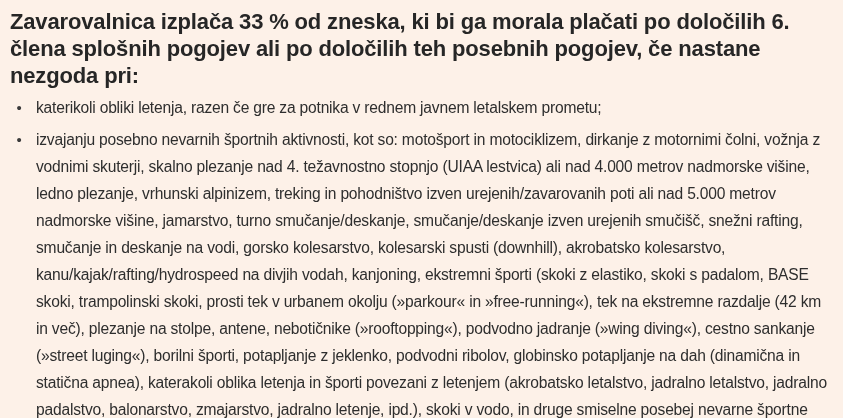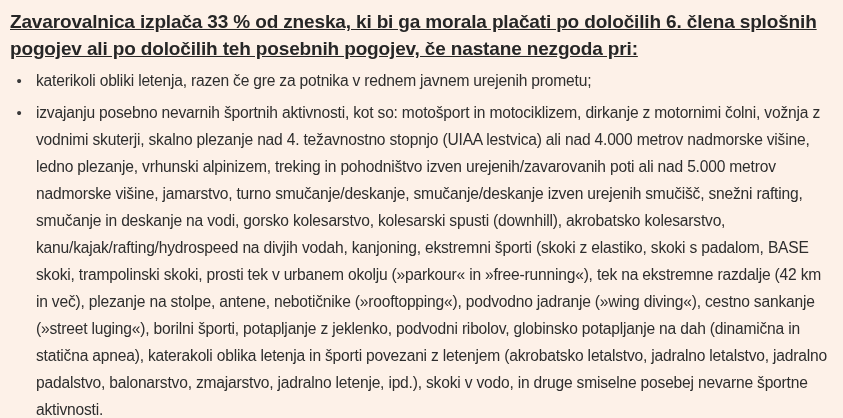--- a/index.html
+++ b/index.html
@@ -15,26 +15,25 @@
       color: #2b2b2b;
     }
     .doc {
       position: relative;
       padding: 8px 10px 0 10px;
       box-sizing: border-box;
       width: 843px;
     }
     .intro {
       font-weight: bold;
-      font-size: 19px;
+      font-size: 22px;
       line-height: 27px;
       margin: 0 0 5px 0;
       letter-spacing: -0.15px;
       color: #262626;
-      text-decoration: underline;
     }
     ul.items {
       list-style: none;
       margin: 0;
       padding: 0;
     }
     ul.items li {
       position: relative;
       padding-left: 26px;
       font-size: 15.6px;
@@ -54,20 +53,20 @@
     }
   </style>
 </head>
 <body>
 
 <div class="doc">
   <p class="intro">Zavarovalnica izplača 33 % od zneska, ki bi ga morala plačati po določilih 6. člena splošnih pogojev ali po določilih teh posebnih pogojev, če nastane nezgoda pri:</p>
   <ul class="items">
     <li>
       <span class="bullet">•</span>
-      <span>katerikoli obliki letenja, razen če gre za potnika v rednem javnem urejenih prometu;</span>
+      <span>katerikoli obliki letenja, razen če gre za potnika v rednem javnem letalskem prometu;</span>
     </li>
     <li>
       <span class="bullet">•</span>
       <span>izvajanju posebno nevarnih športnih aktivnosti, kot so: motošport in motociklizem, dirkanje z motornimi čolni, vožnja z vodnimi skuterji, skalno plezanje nad 4. težavnostno stopnjo (UIAA lestvica) ali nad 4.000 metrov nadmorske višine, ledno plezanje, vrhunski alpinizem, treking in pohodništvo izven urejenih/zavarovanih poti ali nad 5.000 metrov nadmorske višine, jamarstvo, turno smučanje/deskanje, smučanje/deskanje izven urejenih smučišč, snežni rafting, smučanje in deskanje na vodi, gorsko kolesarstvo, kolesarski spusti (downhill), akrobatsko kolesarstvo, kanu/kajak/rafting/hydrospeed na divjih vodah, kanjoning, ekstremni športi (skoki z elastiko, skoki s padalom, BASE skoki, trampolinski skoki, prosti tek v urbanem okolju (»parkour« in »free-running«), tek na ekstremne razdalje (42 km in več), plezanje na stolpe, antene, nebotičnike (»rooftopping«), podvodno jadranje (»wing diving«), cestno sankanje (»street luging«), borilni športi,  potapljanje z jeklenko, podvodni ribolov, globinsko potapljanje na dah (dinamična in statična apnea), katerakoli oblika letenja in športi povezani z letenjem (akrobatsko letalstvo, jadralno letalstvo, jadralno padalstvo, balonarstvo, zmajarstvo, jadralno letenje, ipd.), skoki v vodo, in druge smiselne posebej nevarne športne aktivnosti.</span>
     </li>
   </ul>
 </div>
 
 </body></html>

